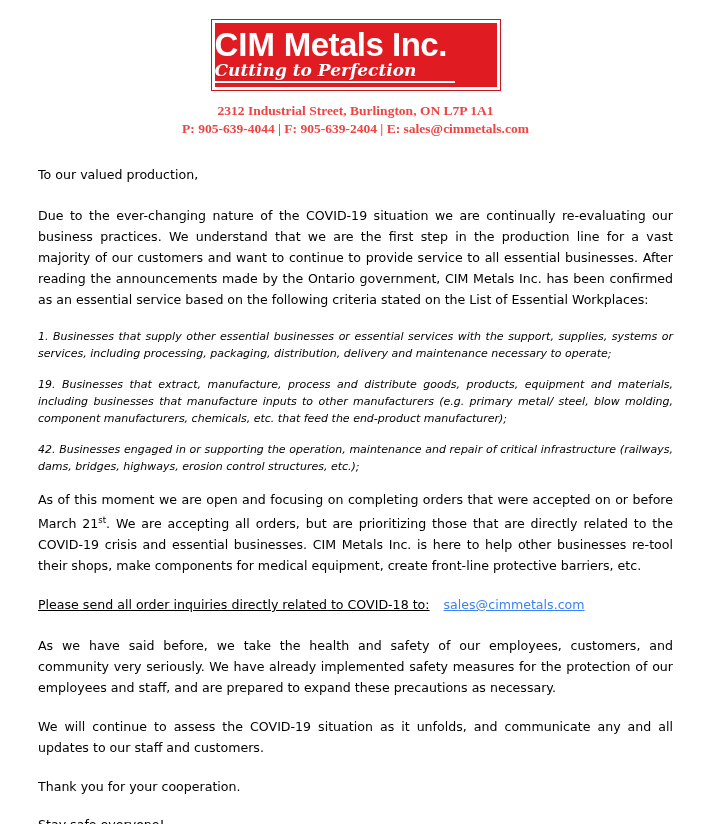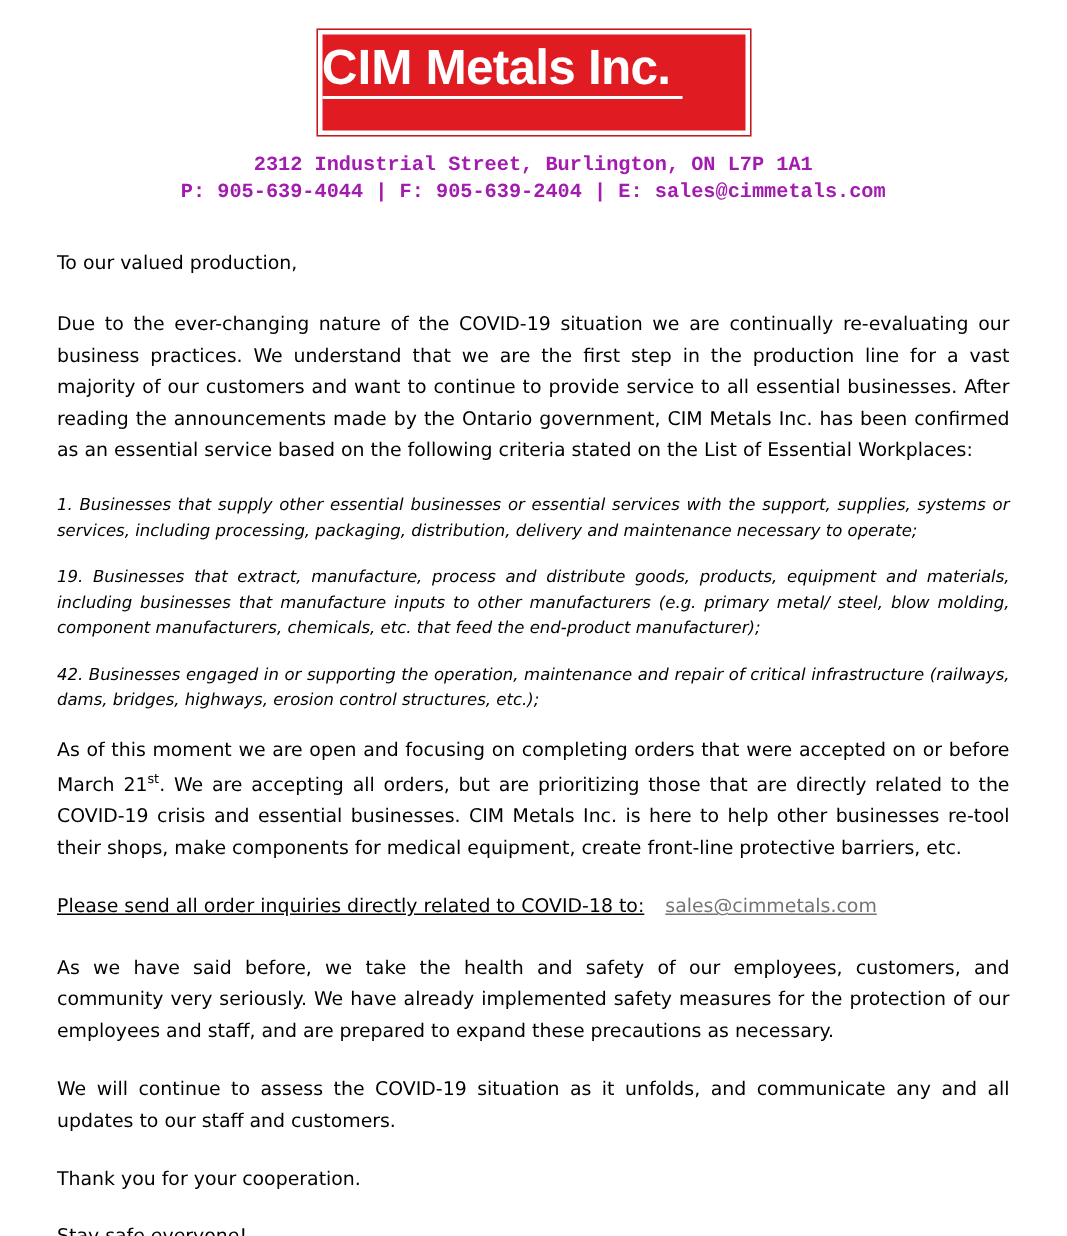--- a/index.html
+++ b/index.html
@@ -67,26 +67,26 @@
   }
   .logo-underline {
     width: 240px;
     height: 2px;
     background: #ffffff;
     margin-top: 1px;
   }
 
   .addr {
     text-align: center;
-    font-family: Liberation Mono, monospace;
+    font-family: Liberation Serif, serif;
     font-weight: bold;
     font-size: 13.5px;
     line-height: 18px;
     margin-top: 12px;
-    color: #a21caf;
+    color: #ef4444;
   }
   .addr .line2 { display: block; }
 
   
   .content {
     margin-top: 26px;
     padding: 0 2px;
   }
   p {
     margin: 0 0 18px 0;
@@ -104,39 +104,40 @@
   }
   .link-line {
     margin: 0 0 20px 0;
     font-size: 12.6px;
     line-height: 21px;
   }
   .underline-text {
     text-decoration: underline;
   }
   a.email-link {
-    color: #737373;
+    color: #3b82f6;
     text-decoration: underline;
     margin-left: 14px;
   }
   sup {
     font-size: 0.68em;
     vertical-align: super;
   }
   p.short { text-align: left; }
   p.tight { margin-bottom: 17px; }
 </style>
 </head>
 <body>
 
 <div class="page">
 
   <div class="logo-wrap">
     <div class="logo">
       <div class="logo-main"><span class="cim">CIM</span><span> Metals Inc.</span></div>
+      <div class="logo-script">Cutting to Perfection</div>
       <div class="logo-underline"></div>
     </div>
   </div>
 
   <div class="addr">
     <span>2312 Industrial Street, Burlington, ON L7P 1A1</span>
     <span class="line2">P: 905-639-4044 | F: 905-639-2404 | E: sales@cimmetals.com</span>
   </div>
 
   <div class="content">

